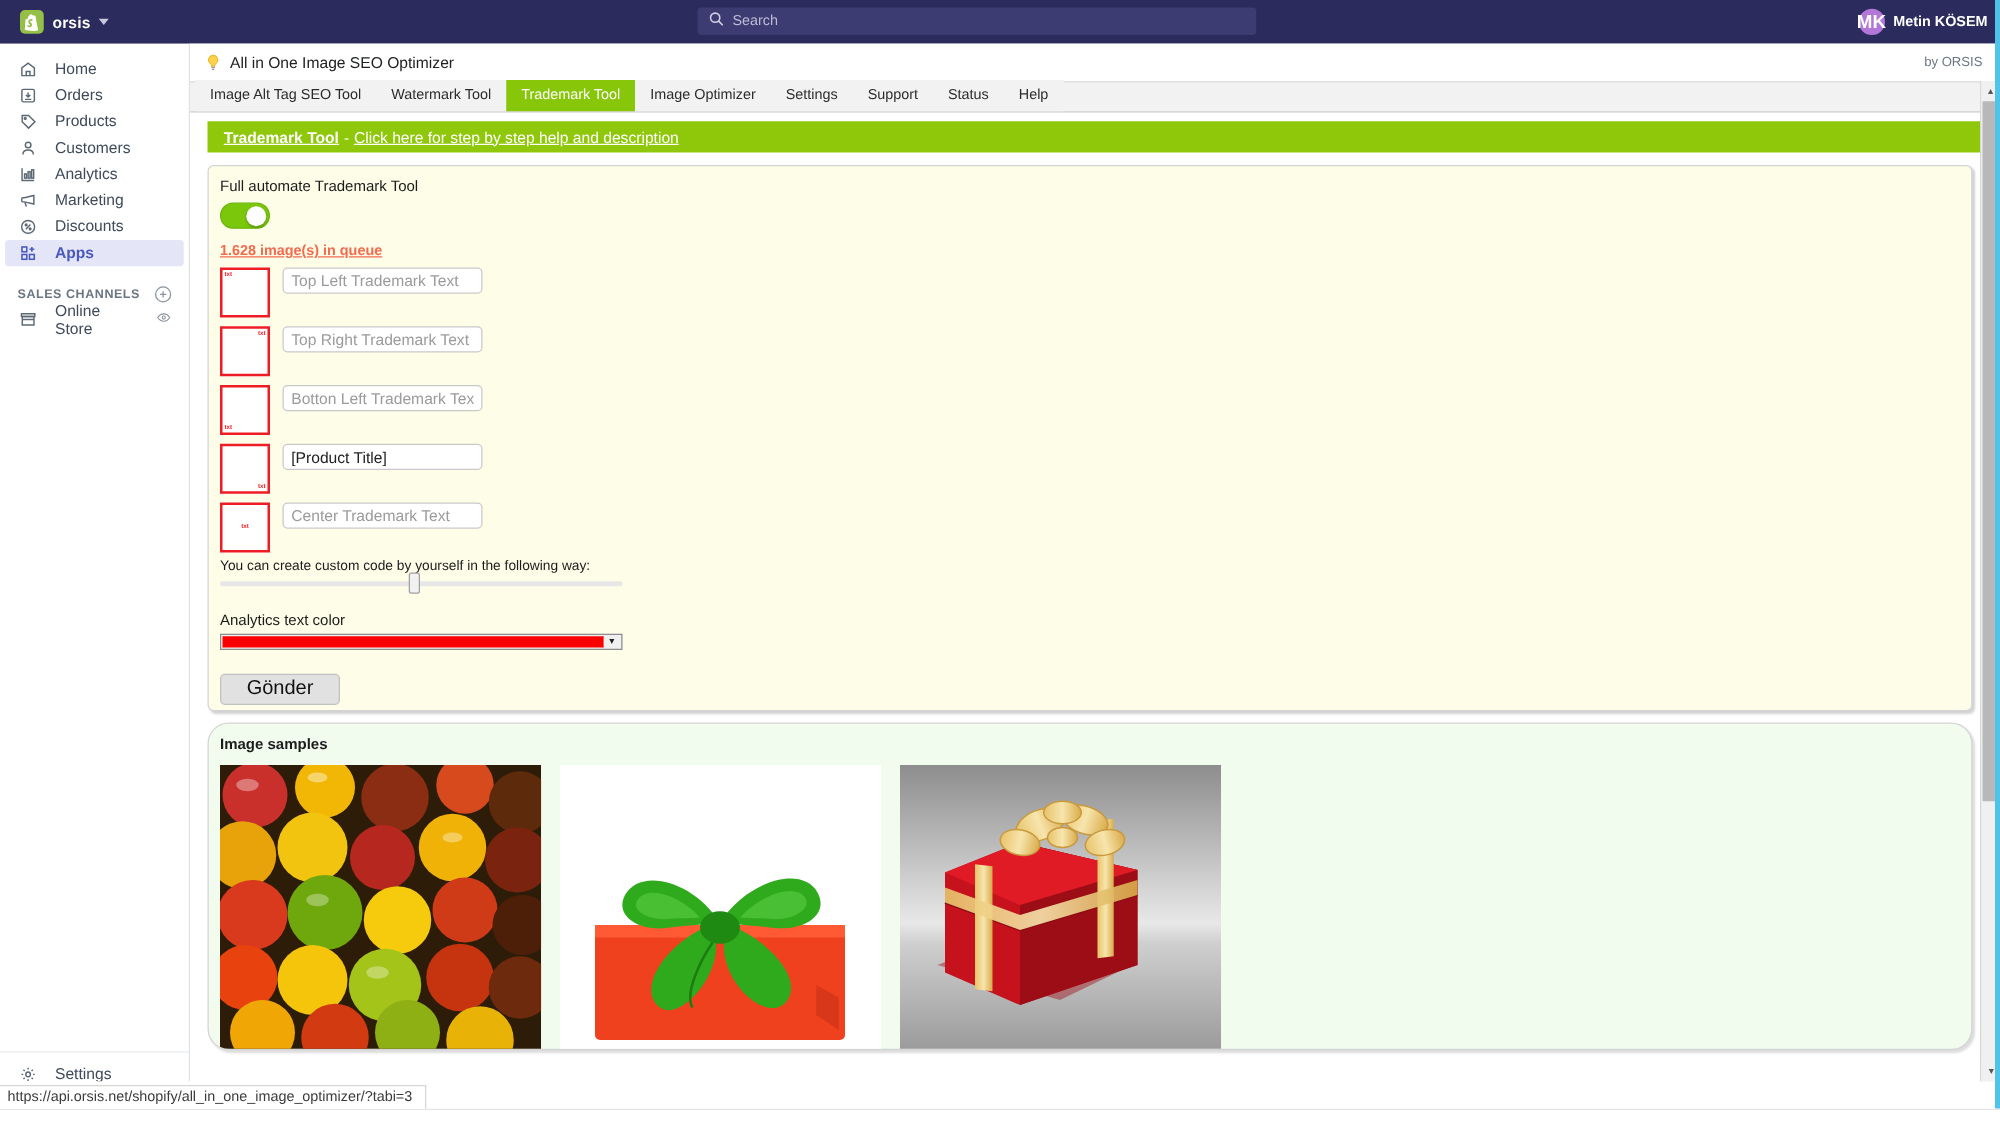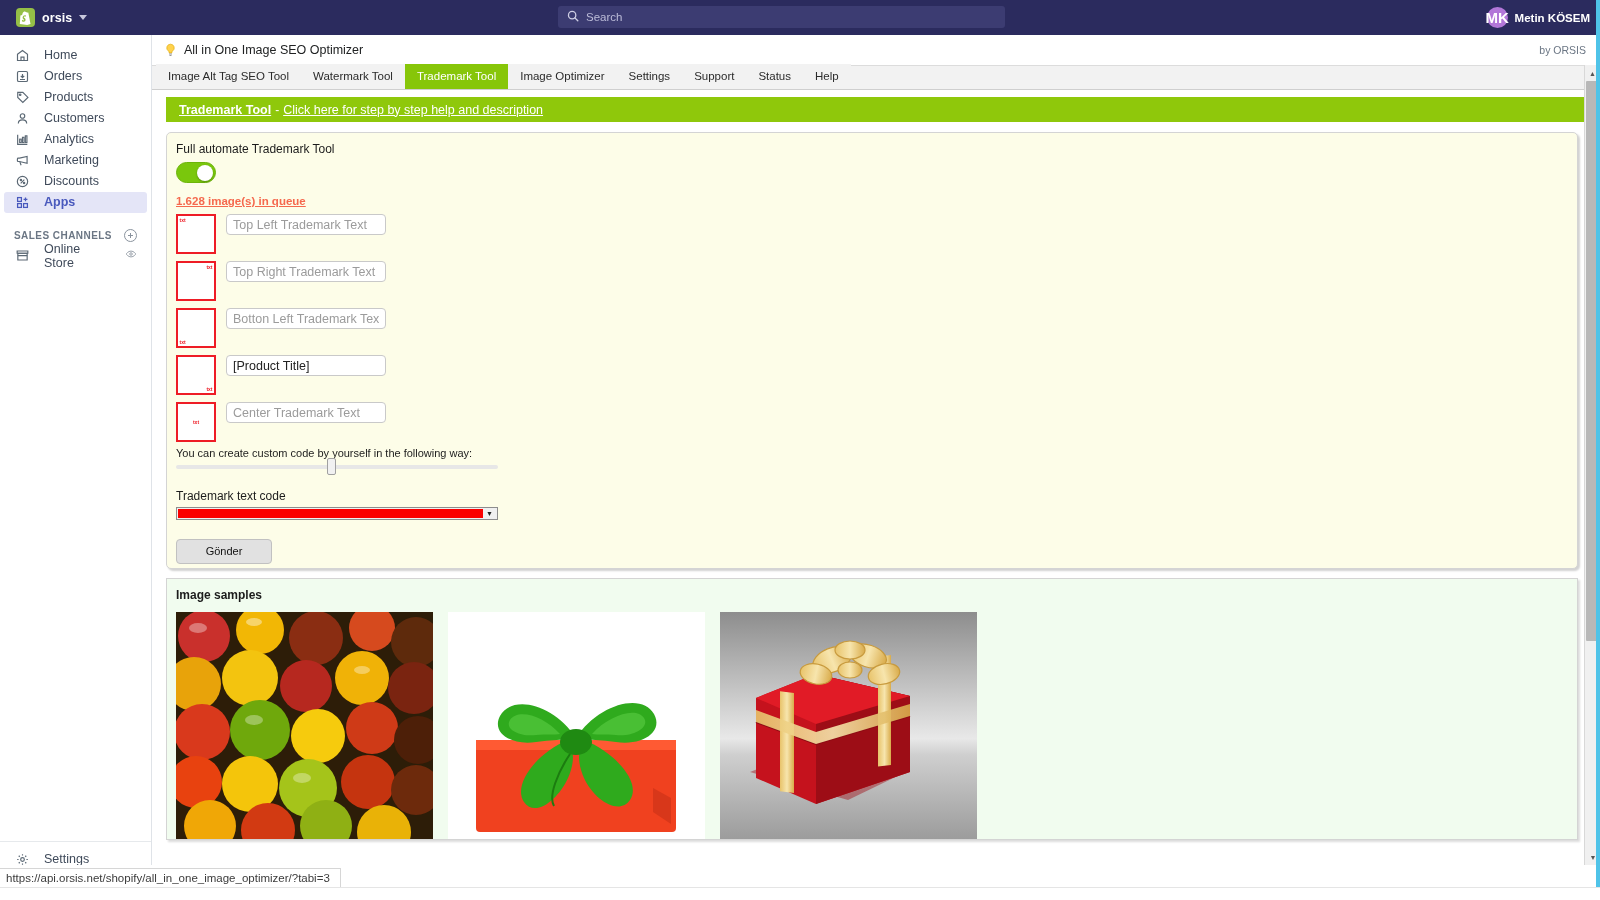--- a/index.html
+++ b/index.html
@@ -204,30 +204,30 @@
     display: flex; align-items: center; padding: 1px 1px;
   }
   #color-swatch { flex: 1; height: 9px; background: #fb0000; }
   #color-arrow {
     width: 13px; display: flex; align-items: center; justify-content: center;
     font-size: 7px; color: #222; background: #f0f0f0;
   }
   #send-btn {
     margin-top: 19px; width: 96px; height: 25px;
     background: #e1e1e1; border: 1px solid #c1c1c1; border-radius: 4px;
-    font-size: 11px; color: #111; cursor: pointer;
+    font-size: 16px; color: #111; cursor: pointer;
     font-family: "Liberation Sans", sans-serif;
   }
 
   
   #samples-card {
     margin: 9px 22px 0 14px;
     background: #f1fcef;
     border: 1px solid #d4d4d4;
-    border-radius: 0;
+    border-radius: 17px;
     box-shadow: 2px 2px 2px rgba(0,0,0,0.14);
     padding: 9px 0 0 9px;
     height: 262px; overflow: hidden;
   }
   #samples-title { font-size: 12px; font-weight: bold; color: #1c1c1c; }
   #samples-row { display: flex; gap: 15px; margin-top: 10px; }
   .sample { width: 257px; height: 230px; overflow: hidden; position: relative; }
 
   
   #iframe-scroll {
@@ -495,21 +495,21 @@
     </div>
 
     <div id="custom-hint">
       <div>You can create custom code by yourself in the following way:</div>
     </div>
 
     <div id="slider">
       <span class="thumb"></span>
     </div>
 
-    <div id="color-label">Trademark text code</div>
+    <div id="color-label">Analytics text color</div>
     <div id="color-select">
       <span id="color-swatch" style="background: rgb(251, 0, 0);"></span>
       <span id="color-arrow">▼</span>
     </div>
 
     <button id="send-btn">Gönder</button>
   </div>
 
   <div id="samples-card">
     <div id="samples-title">Image samples</div>

